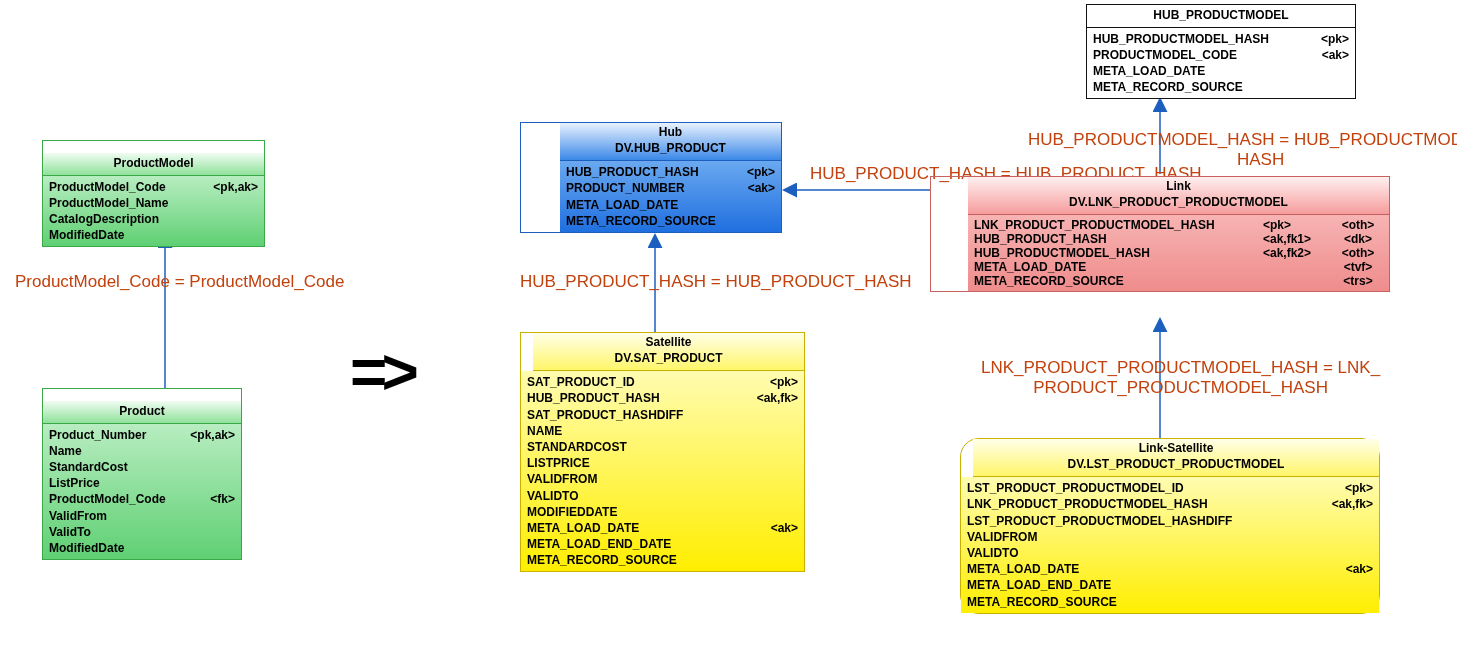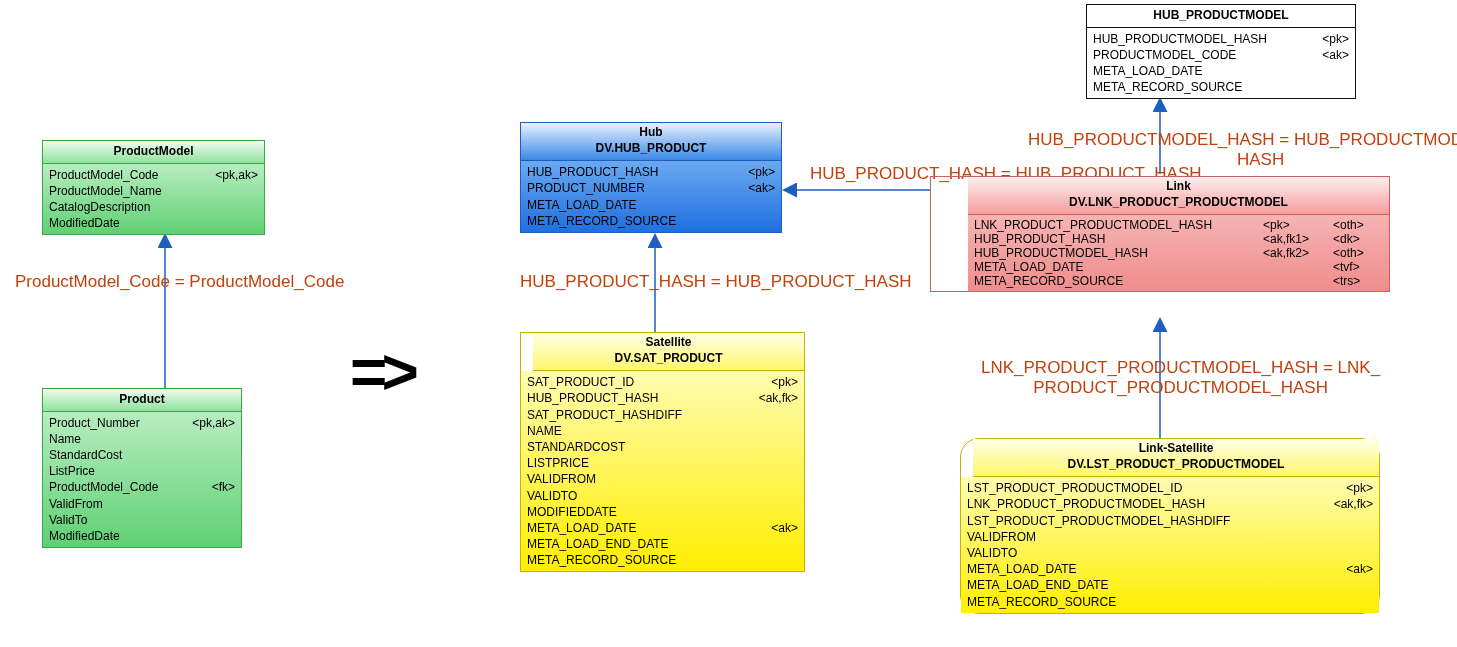--- a/index.html
+++ b/index.html
@@ -20,40 +20,42 @@
   .entity-header {
     text-align: center;
     padding: 3px 6px;
     border-bottom: 1px solid;
     line-height: 1.3;
     font-weight: bold;
   }
   .entity-header.double { padding: 2px 6px 4px; }
   .entity-body {
     padding: 3px 6px;
+    font-weight: bold;
   }
   .row {
     display: flex;
     justify-content: space-between;
     line-height: 1.35;
     white-space: nowrap;
   }
   .row .name { padding-right: 10px; }
   .row .key { }
   .link-row { display:flex; }
   .link-row .name { flex:1; }
   .link-row .k1 { width:70px; }
-  .link-row .k2 { width:50px; text-align:left; }
+  .link-row .k2 { width:50px; text-align:center; }
 
   
   .green { border-color: #3aa847; }
   .green .entity-header {
     background: linear-gradient(#f0fcf2, #8fe29a);
     border-color: #3aa847;
     color:#000;
+    margin-top:12px;
   }
   .green .entity-body {
     background: linear-gradient(#b8edc1, #5fd073);
     color:#000;
   }
   
   .blue { border-color: #1d5fbf; }
   .blue .entity-header {
     background: linear-gradient(#e9f2ff, #3a88e8);
     border-color: #1d5fbf;
@@ -199,21 +201,21 @@
       </div>
     <div class="row">
         <span class="name">ModifiedDate</span>
         <span class="key"></span>
       </div>
   </div>
 </div>
 
 <div class="big-arrow" style="left:350px; top:335px;">=&gt;</div>
 
-<div class="entity blue" style="left:520px; top:122px; width:262px;">
+<div class="entity blue" style="left:520px; top:122px; width:262px;padding-left:39px;">
   <div class="entity-header double">
     <div>Hub</div>
     <div>DV.HUB_PRODUCT</div>
   </div>
   <div class="entity-body">
     <div class="row">
         <span class="name">HUB_PRODUCT_HASH</span>
         <span class="key">&lt;pk&gt;</span>
       </div>
     <div class="row">

